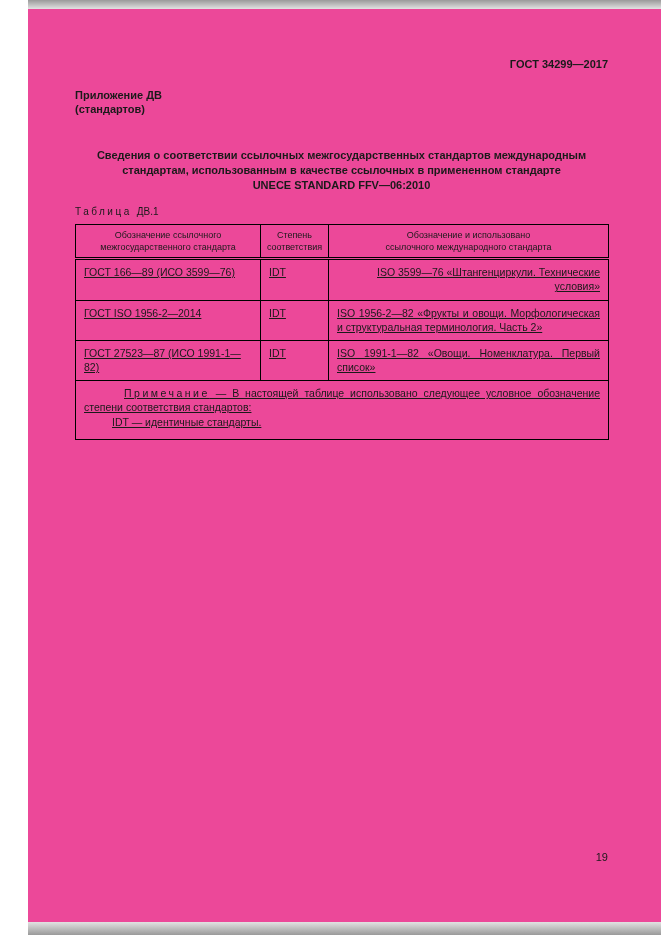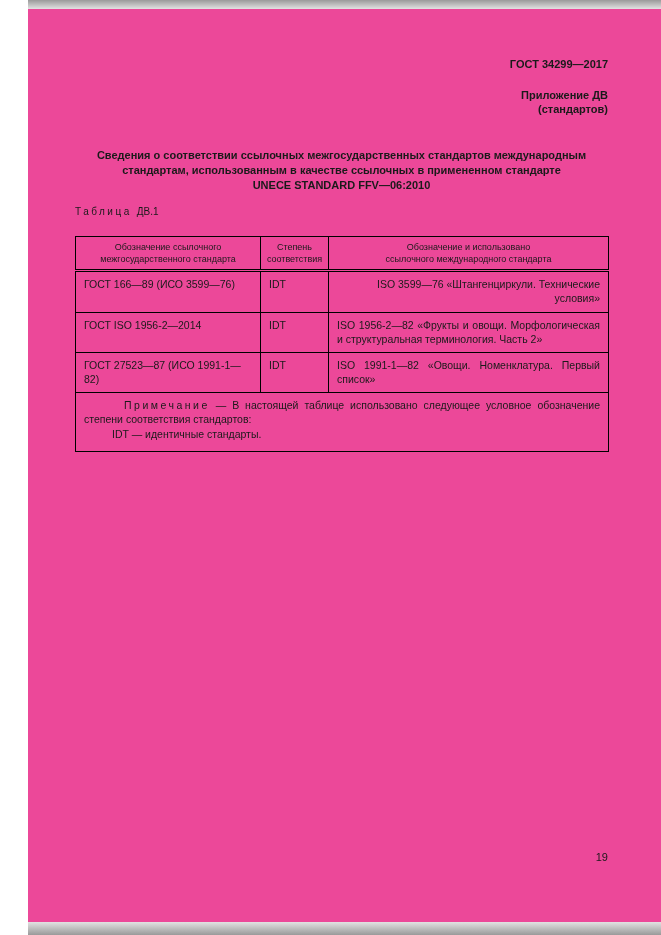--- a/index.html
+++ b/index.html
@@ -38,21 +38,21 @@
     top: 58px;
     right: 81px;
     font-size: 11px;
     font-weight: bold;
   }
   .appendix {
     position: absolute;
     top: 88px;
     left: 47px;
     width: 533px;
-    text-align: right;
+    text-align: left;
     font-size: 11px;
     font-weight: bold;
     line-height: 1.3;
   }
   .title {
     position: absolute;
     top: 148px;
     left: 47px;
     width: 533px;
     text-align: center;
@@ -65,21 +65,21 @@
     position: absolute;
     top: 206px;
     left: 47px;
     font-size: 10px;
   }
   .spaced { letter-spacing: 2.5px; }
   .caption-num { margin-left: 5px; }
 
   table.ref-table {
     position: absolute;
-    top: 236px;
+    top: 224px;
     left: 47px;
     width: 533px;
     border-collapse: collapse;
     table-layout: fixed;
     padding-left: 30px;
   }
   table.ref-table th,
   table.ref-table td {
     border: 1px solid #000;
   }
@@ -91,20 +91,21 @@
     vertical-align: middle;
     padding: 4px 4px;
     white-space: pre-line;
     border-bottom: 3px double #000;
   }
   table.ref-table tbody td {
     font-size: 10.5px;
     line-height: 1.35;
     vertical-align: top;
     padding: 5px 8px 6px 8px;
+    text-decoration: underline;
   }
   col.c1 { width: 185px; }
   col.c2 { width: 68px; }
   col.c3 { width: 280px; }
   td.deg { text-align: left; }
   td.intl { text-align: justify; }
   td.intl.center { text-align: right; }
 
   td.note-cell {
     padding: 5px 8px 10px 8px !important;

